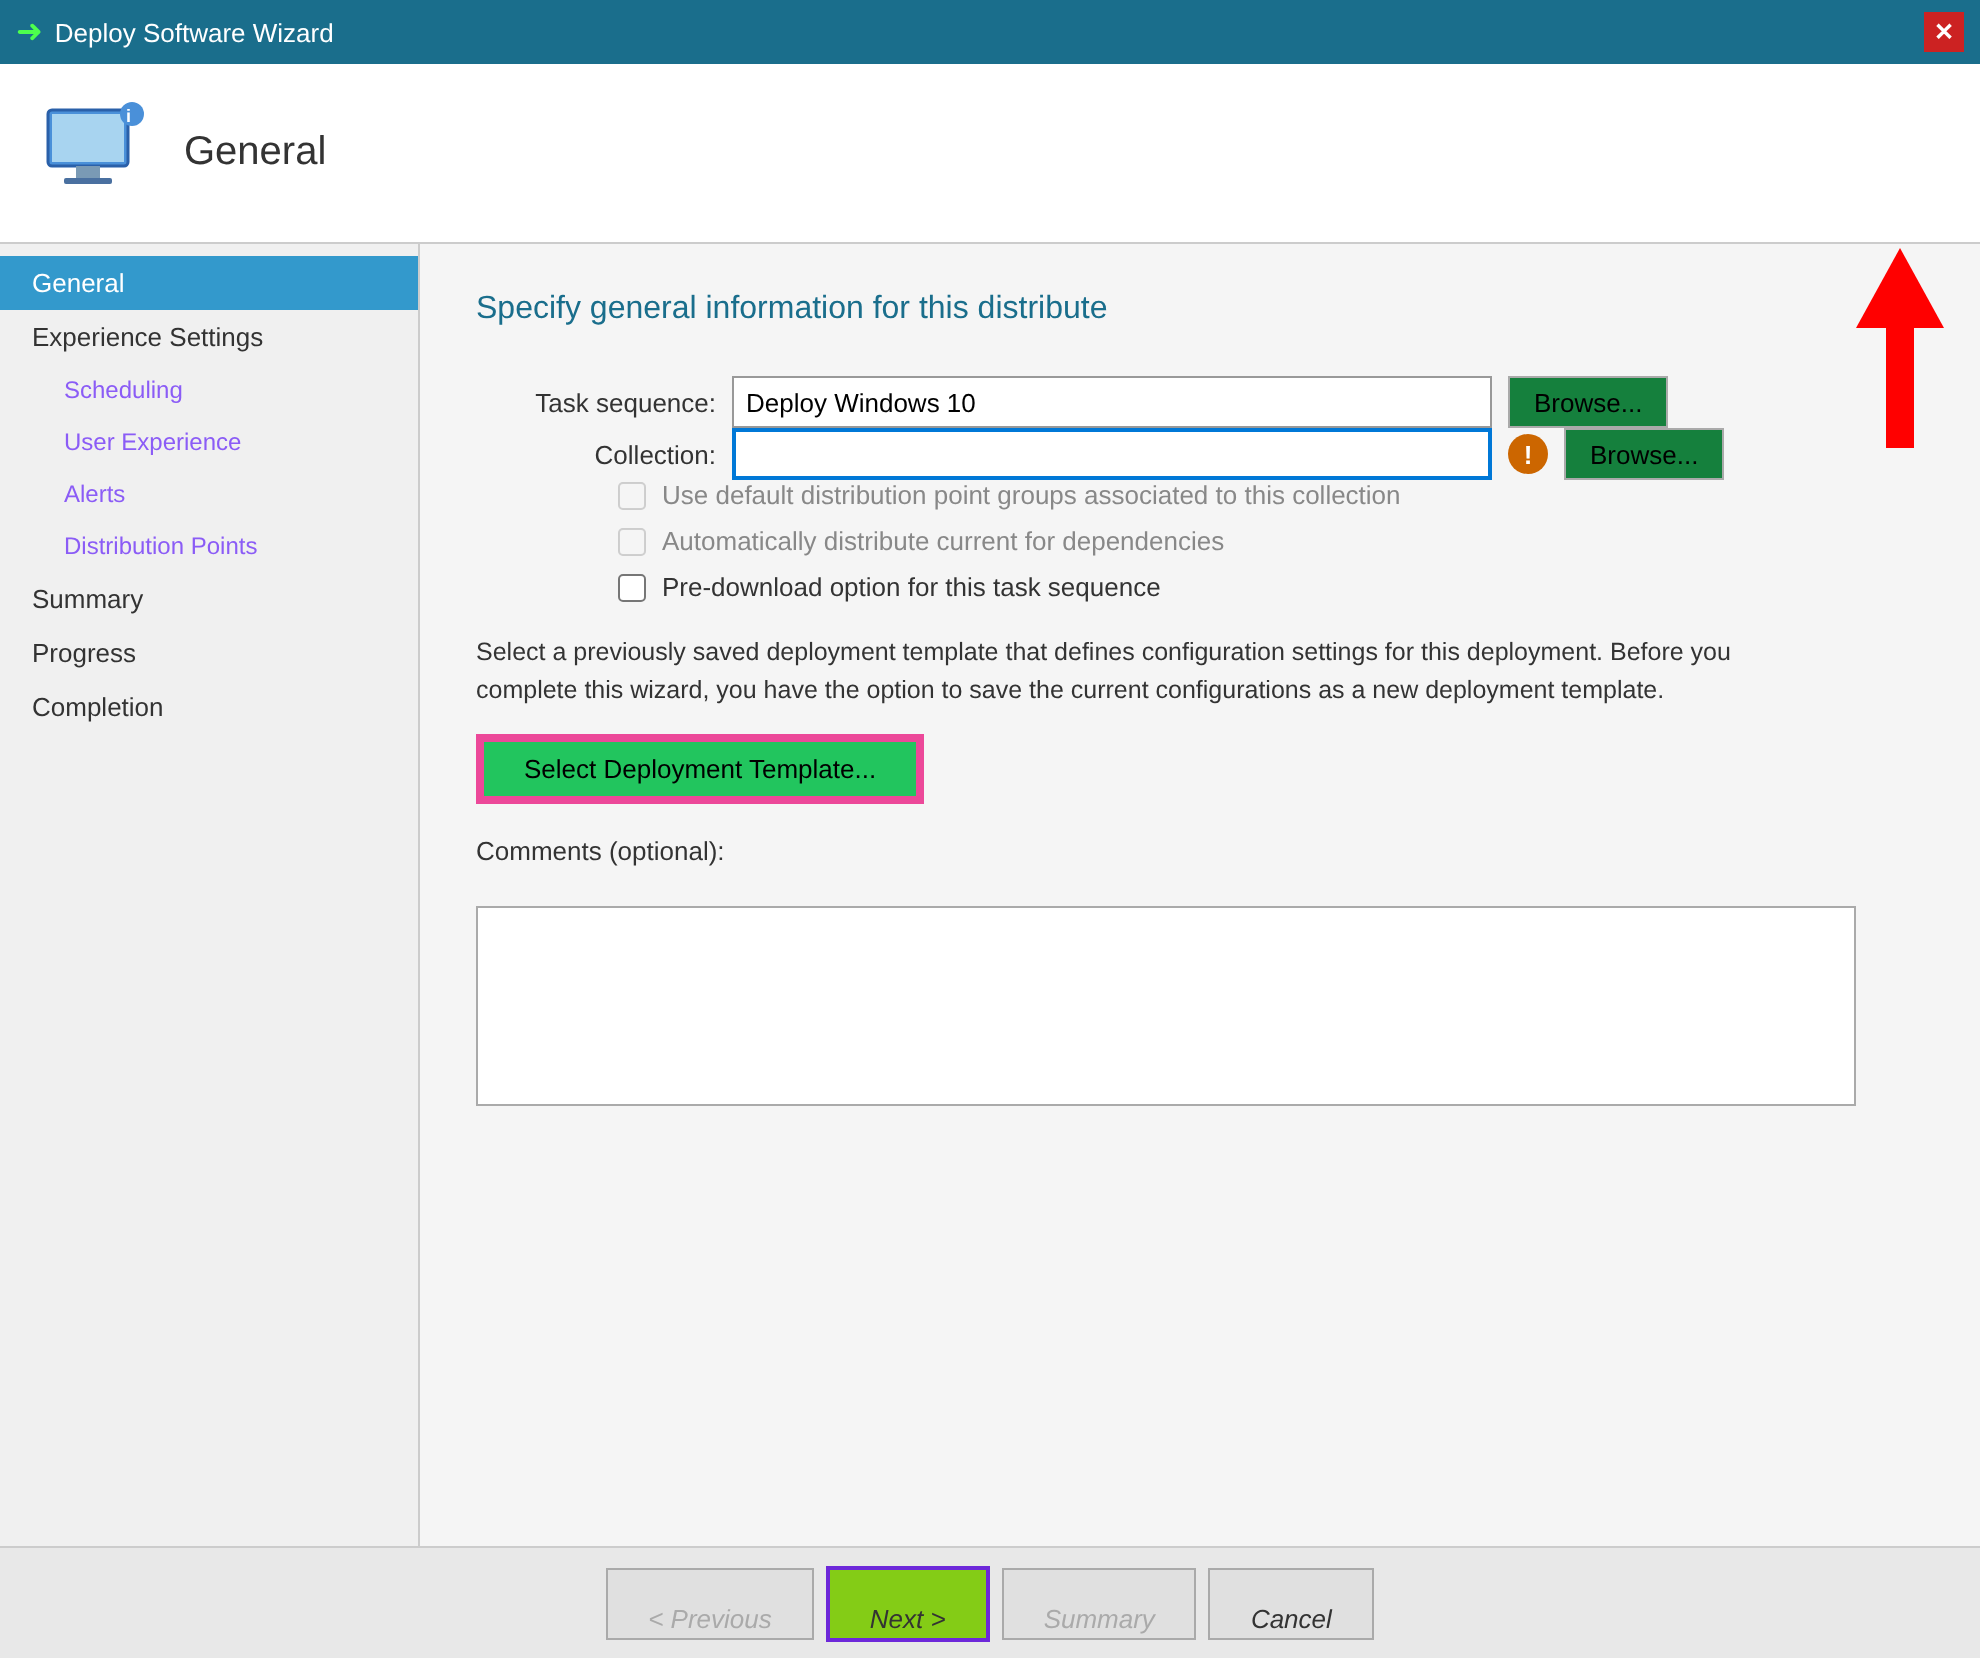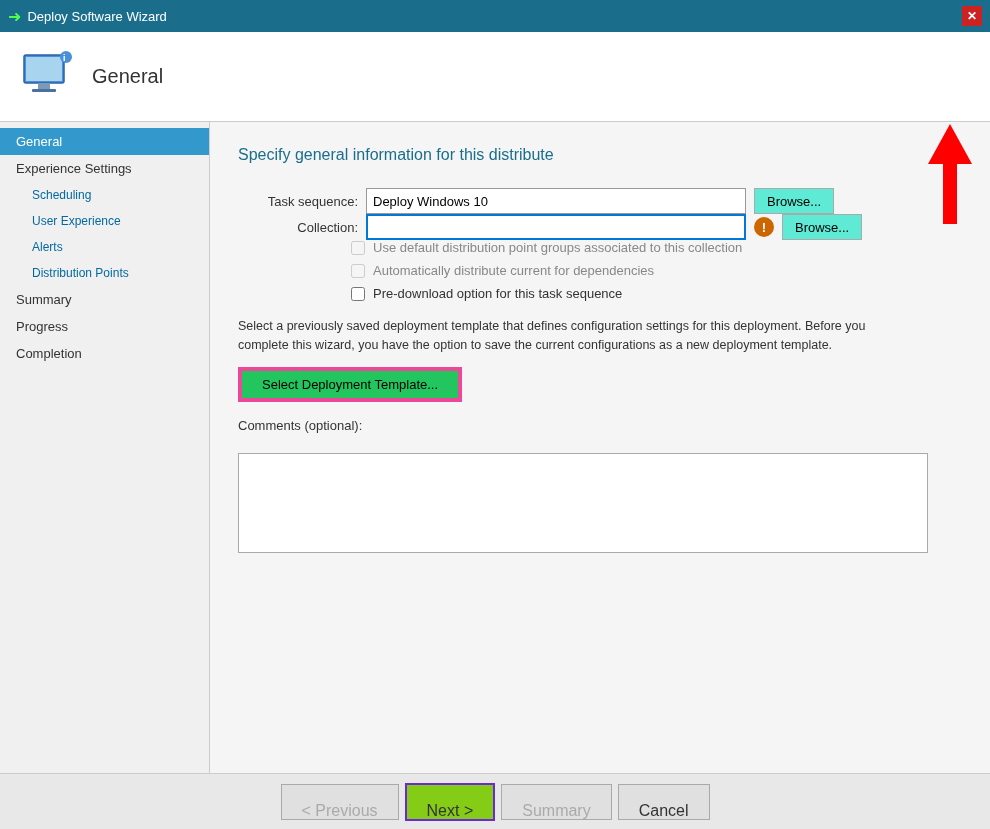--- a/index.html
+++ b/index.html
@@ -94,21 +94,21 @@
       color: #333;
       font-size: 13px;
     }
     .sidebar-item.active {
       background: #3399cc;
       color: white;
     }
     .sidebar-item.sub {
       padding-left: 32px;
       font-size: 12px;
-      color: #0369a1;
+      color: #8b5cf6;
     }
 
     
     .wizard-content {
       flex: 1;
       background: #f5f5f5;
       padding: 24px 28px;
       overflow-y: auto;
     }
 
@@ -151,33 +151,33 @@
       align-items: center;
       justify-content: center;
       color: white;
       font-weight: bold;
       font-size: 13px;
       flex-shrink: 0;
     }
     .browse-btn {
       height: 26px;
       padding: 0 12px;
-      background: #5eead4;
+      background: #15803d;
       border: 1px solid #aaa;
       cursor: pointer;
       font-size: 13px;
       white-space: nowrap;
     }
 
     .checkbox-row {
       display: flex;
       align-items: center;
       gap: 8px;
       margin-bottom: 8px;
-      margin-left: 102px;
+      margin-left: 60px;
       color: #888;
       padding-left: 11px;
     }
     .checkbox-row input[type="checkbox"] {
       width: 14px;
       height: 14px;
     }
     .checkbox-row.enabled {
       color: #333;
     }
@@ -229,22 +229,23 @@
       justify-content: center;
       gap: 6px;
       height: 56px;
     }
     .footer-btn {
       height: 28px;
       padding: 17px 20px;
       background: #e0e0e0;
       border: 1px solid #aaa;
       cursor: pointer;
-      font-size: 16px;
-      color: #333;
+      font-size: 13px;
+      color: #333;
+      font-style: italic;
     }
     .footer-btn:disabled {
       color: #aaa;
       cursor: default;
     }
     .footer-btn.primary {
       border: 2px solid #6d28d9;
       background: #84cc16;
       font-weight: normal;
     }

